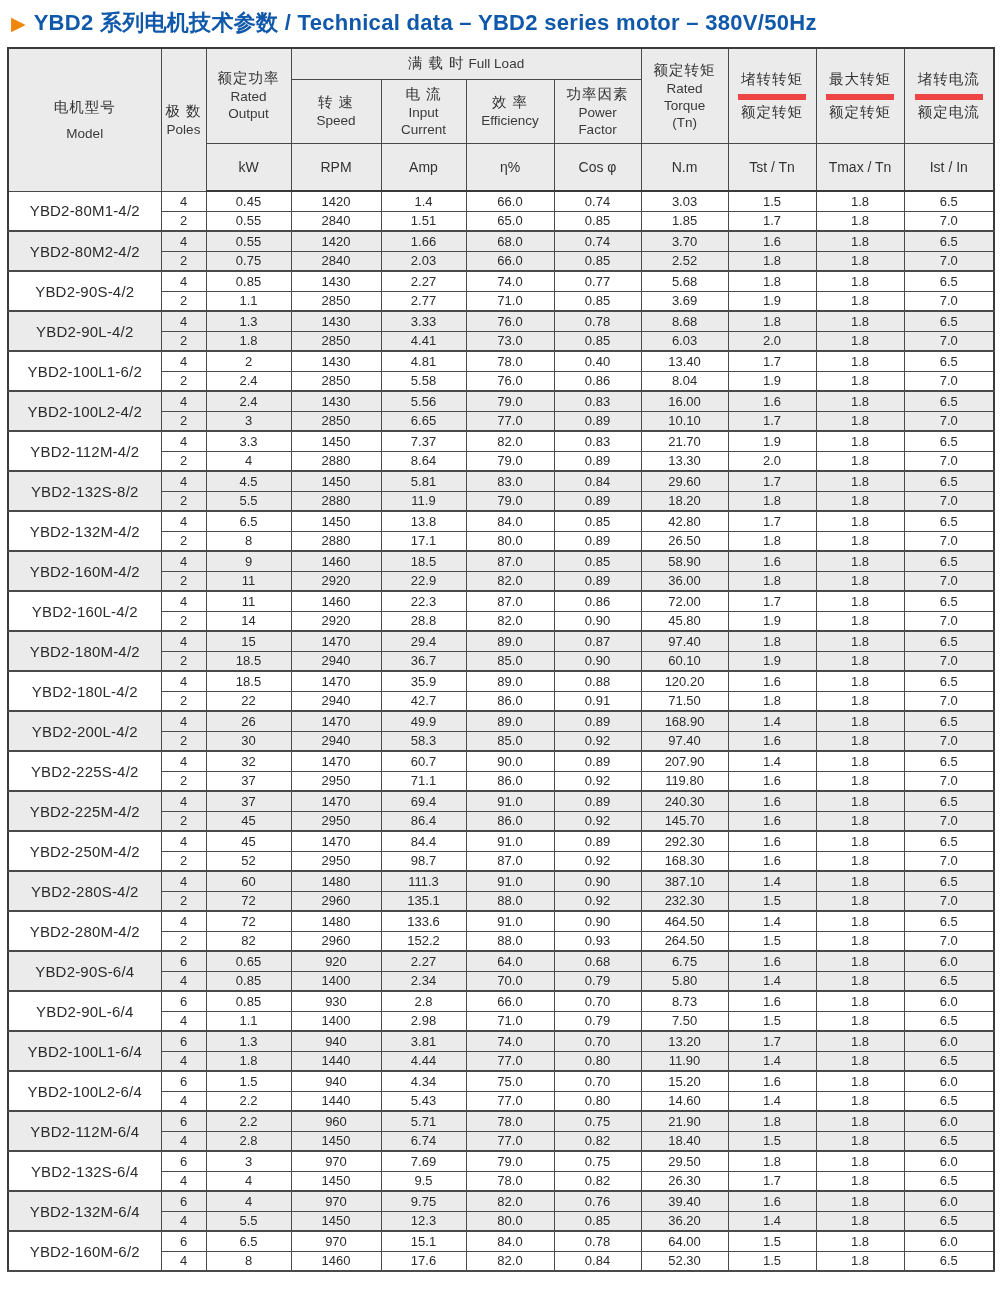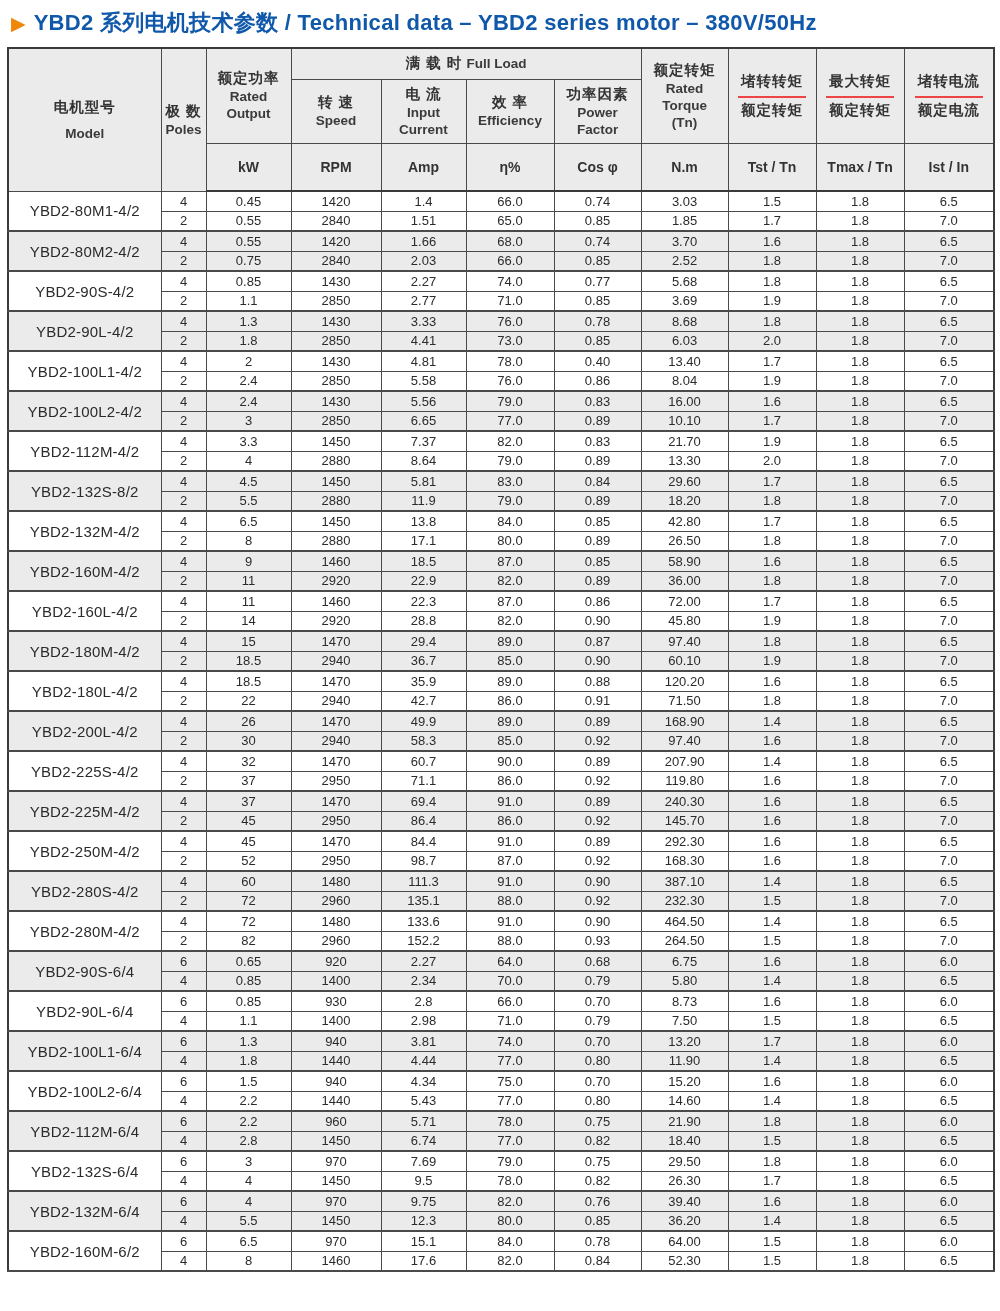--- a/index.html
+++ b/index.html
@@ -54,39 +54,39 @@
   col.c-ist    { width: 90px; }
 
   th, td {
     border: 1px solid #4a4a4a;
     text-align: center;
     vertical-align: middle;
     padding: 0;
   }
   thead th {
     background: #ebebeb;
-    font-weight: bold;
+    font-weight: normal;
     font-size: 14px;
     color: #333333;
   }
   thead .zh { font-size: 14.5px; letter-spacing: 1px; line-height: 19px; }
   thead .en { font-size: 13.5px; letter-spacing: 0; line-height: 17px; color: #3a3a3a; }
   thead .gap { height: 8px; }
 
   tr.h-band th.band-cell { height: 31px; font-size: 15px; }
   tr.h-label th { height: 64px; }
   tr.h-unit th {
     height: 48px;
     font-size: 14px;
     border-bottom: 2px solid #3a3a3a;
   }
 
   .frac-top {
     display: inline-block;
-    border-bottom: 2px solid #ef4444;
+    border-bottom: 6px solid #ef4444;
     padding: 0 3px 5px 3px;
     margin-bottom: 3px;
   }
 
   
   tbody td {
     height: 20px;
     font-size: 13px;
     line-height: 1;
     background: #ffffff;
@@ -291,21 +291,21 @@
           <td>2850</td>
           <td>4.41</td>
           <td>73.0</td>
           <td>0.85</td>
           <td>6.03</td>
           <td>2.0</td>
           <td>1.8</td>
           <td>7.0</td>
         </tr>
         <tr>
-          <td rowspan="2" class="model-cell">YBD2-100L1-4/2</td>
+          <td rowspan="2" class="model-cell">YBD2-100L1-6/2</td>
           <td>4</td>
           <td>2</td>
           <td>1430</td>
           <td>4.81</td>
           <td>78.0</td>
           <td>0.40</td>
           <td>13.40</td>
           <td>1.7</td>
           <td>1.8</td>
           <td>6.5</td>

